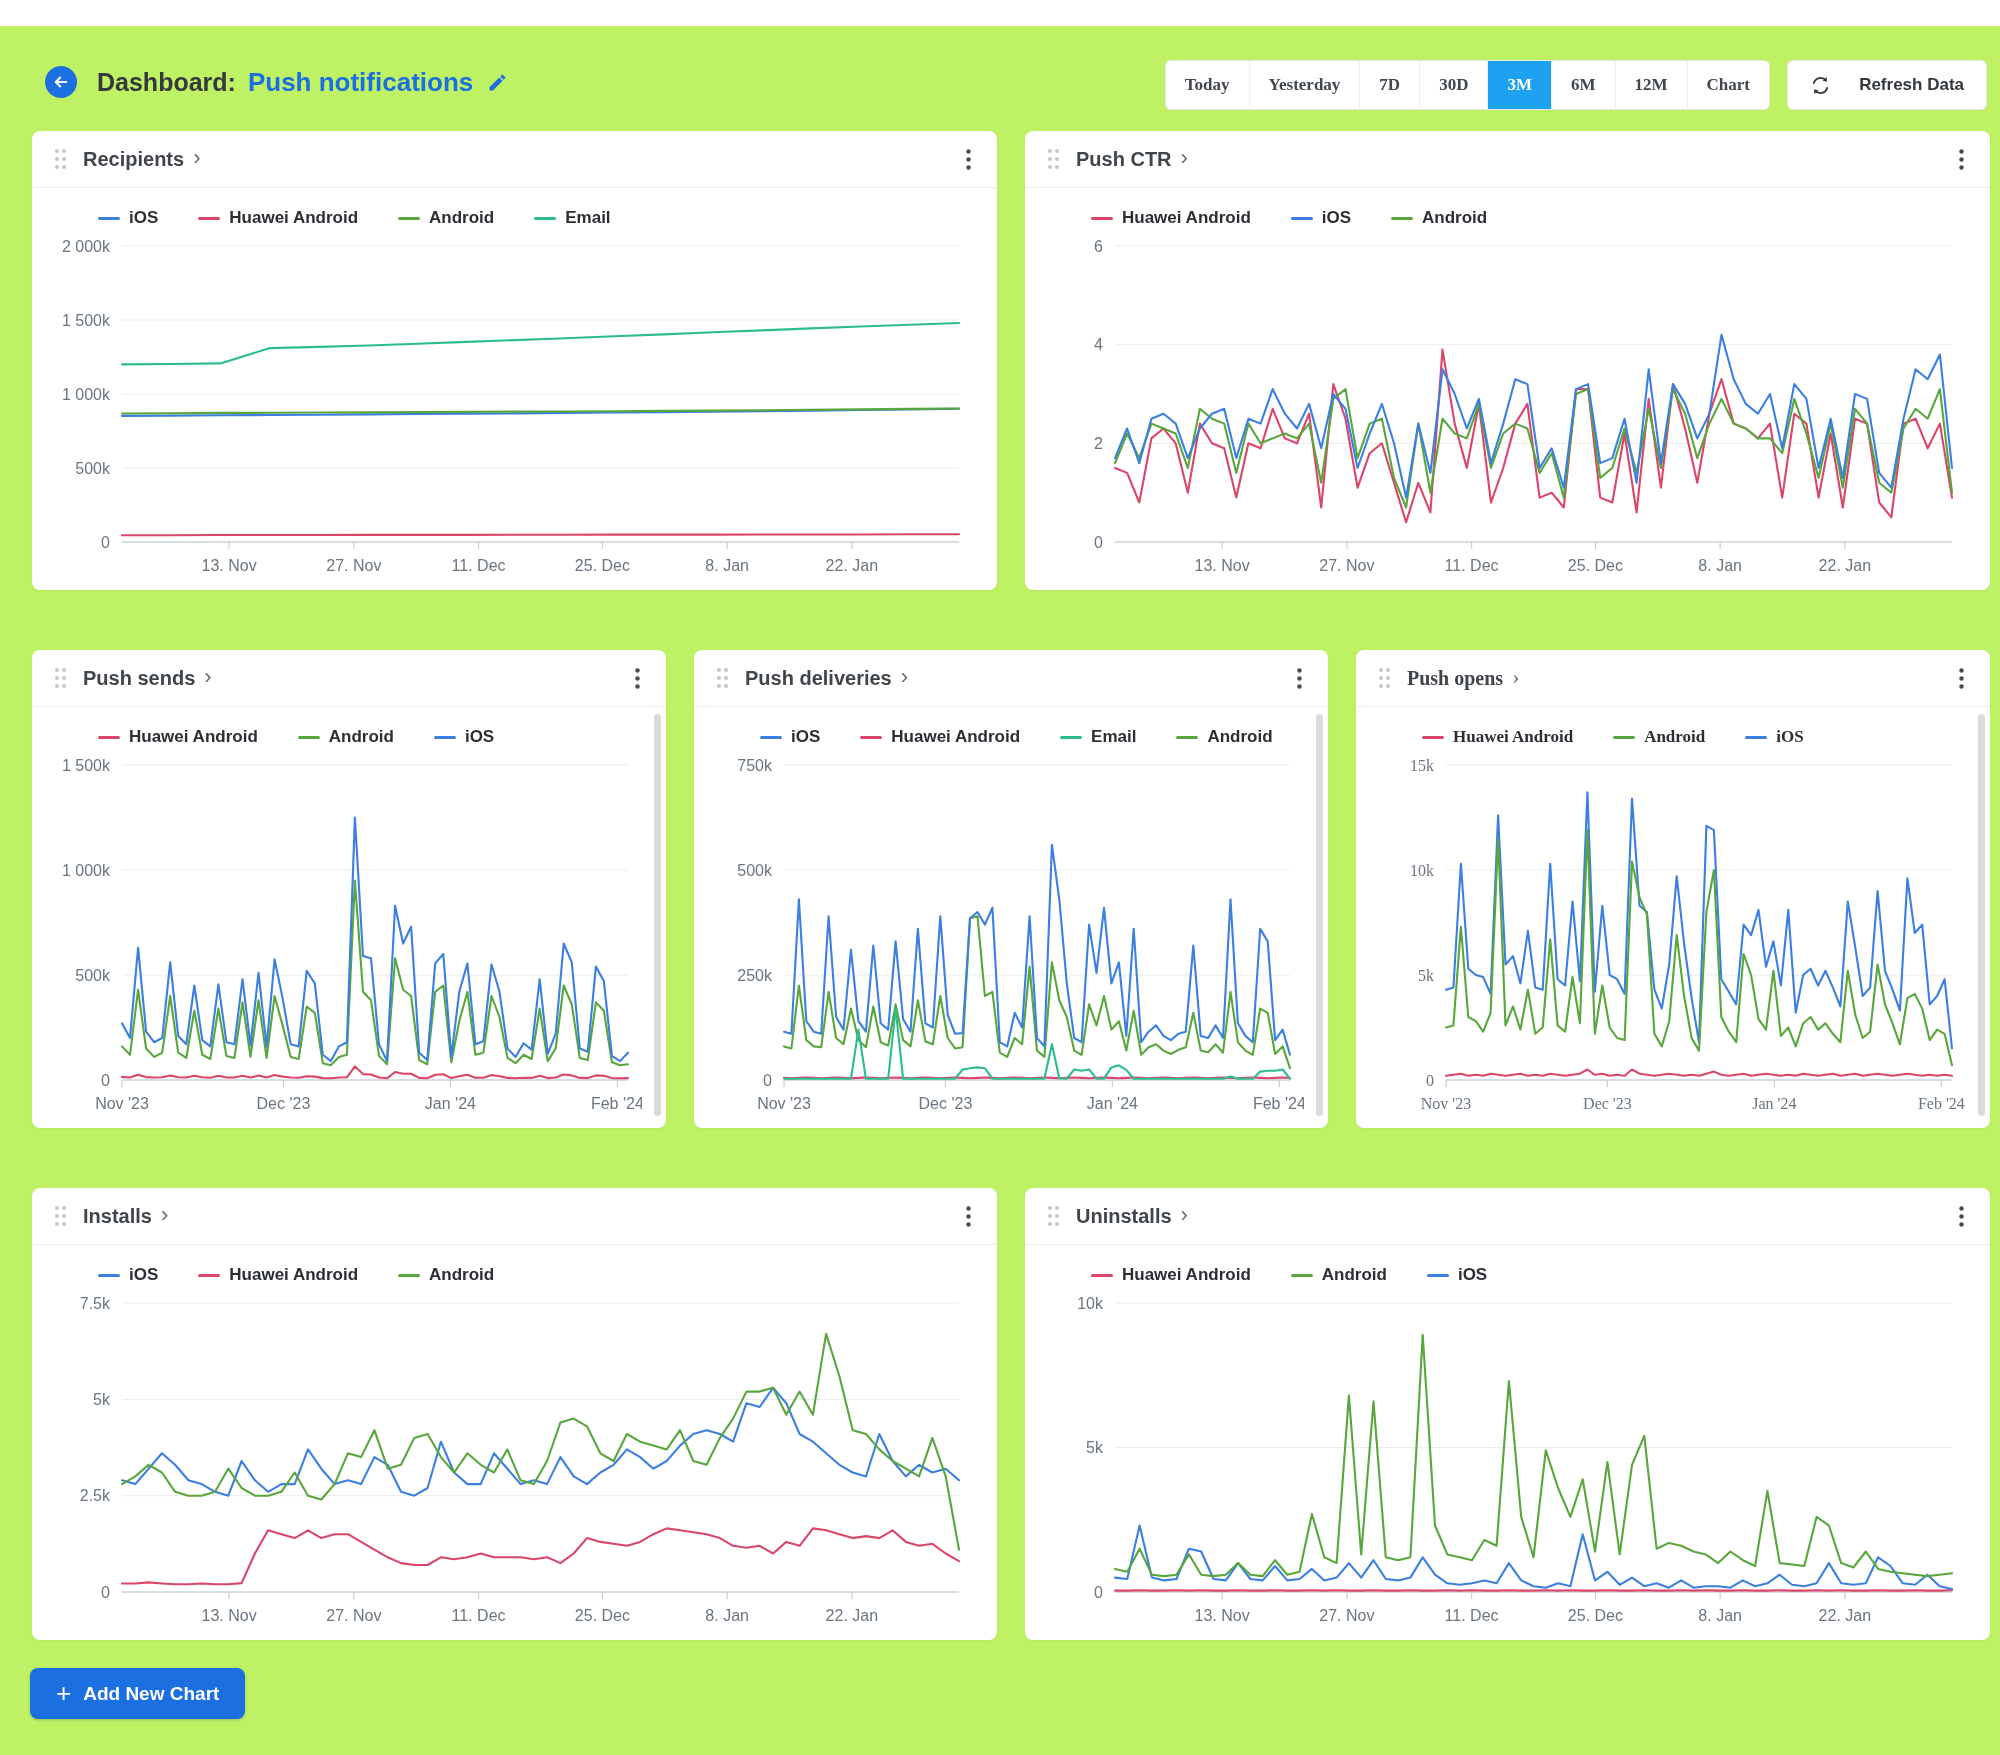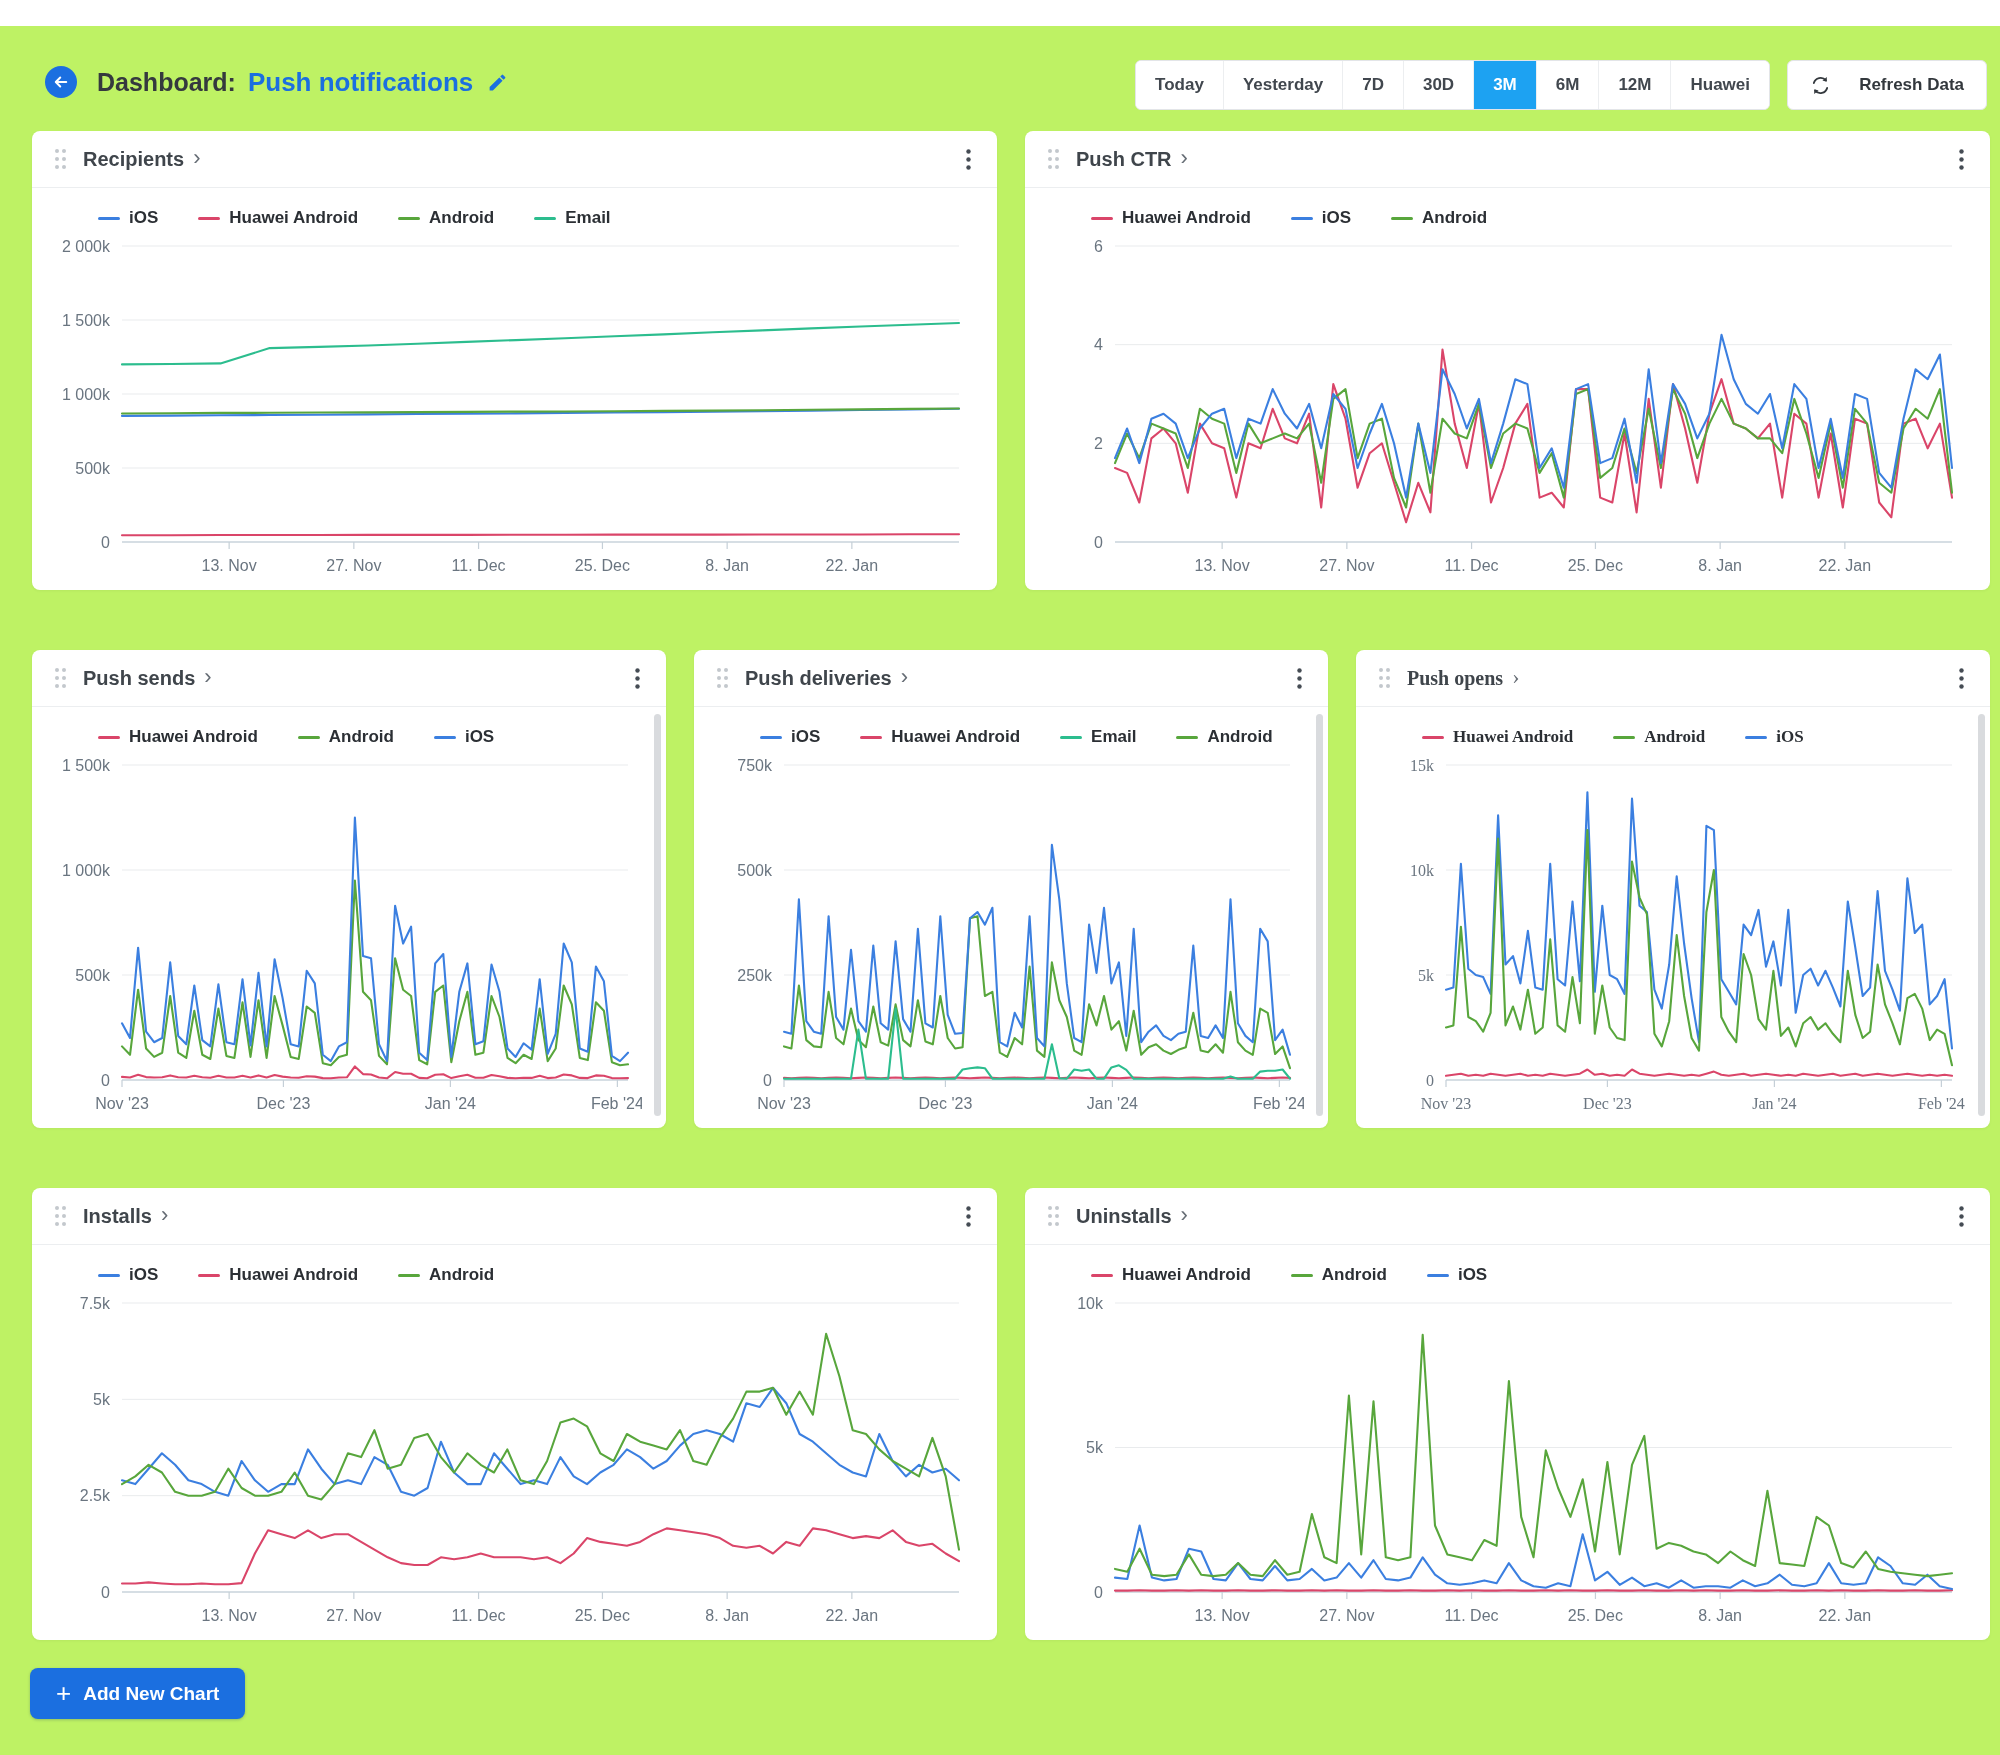--- a/index.html
+++ b/index.html
@@ -12,21 +12,21 @@
   .back{position:absolute;left:45px;top:14px;width:32px;height:32px;border:none;border-radius:50%;
         background:var(--accent);cursor:pointer;display:flex;align-items:center;justify-content:center;padding:0;}
   .hdr-titles{position:absolute;left:97px;top:0;height:60px;display:flex;align-items:center;gap:12px;}
   .hdr-titles h1{font-size:25px;font-weight:700;margin:0;color:#35393e;}
   .dash-name{font-size:26px;font-weight:700;color:var(--accent);text-decoration:none;cursor:pointer;}
   .edit{display:inline-flex;cursor:pointer;margin-left:2px;}
 
   .ranges{position:absolute;right:230px;top:8px;height:48px;display:flex;background:#ffffff;
           border:1px solid #e3e5e8;border-radius:6px;overflow:hidden;}
   .ranges button{border:none;background:#fff;height:100%;padding:0 19px;font-size:17px;font-weight:600;
-          color:#41474e;cursor:pointer;border-left:1px solid #eceef0;font-family:Liberation Sans, sans-serif;}
+          color:#41474e;cursor:pointer;border-left:1px solid #eceef0;font-family:Liberation Serif, serif;}
   .ranges button:first-child{border-left:none;}
   .ranges button.selected{background:var(--rangesel);color:#fff;}
   .refresh{position:absolute;right:13px;top:8px;height:50px;display:flex;align-items:center;gap:28px;
           background:#fff;border:1px solid #e3e5e8;border-radius:6px;padding:0 22px;font-size:17px;
           font-weight:700;color:#33383d;cursor:pointer;font-family:inherit;}
 
   
   .card{position:absolute;background:#fff;border-radius:8px;box-shadow:0 1px 3px rgba(25,30,45,.05);}
   .card-head{position:absolute;left:0;top:0;right:0;height:57px;display:flex;align-items:center;
              padding:0 22px;box-sizing:border-box;border-bottom:1px solid #eceef0;}
@@ -77,21 +77,21 @@
       </span>
     </div>
     <div class="ranges" id="ranges">
         <button>Today</button>
         <button>Yesterday</button>
         <button>7D</button>
         <button>30D</button>
         <button class="selected">3M</button>
         <button>6M</button>
         <button>12M</button>
-        <button>Huawei</button>
+        <button>Chart</button>
       </div>
     <button class="refresh">
       <svg width="21" height="21" viewBox="0 0 24 24" fill="none" stroke="#33383d" stroke-width="2.1" stroke-linecap="round">
           <path d="M18.2 6.1A8 8 0 0 0 4.4 9.2"></path>
           <path d="M5.8 17.9a8 8 0 0 0 13.8-3.1"></path>
           <polygon points="19.3,2.3 19,7.6 14.2,6.3" fill="#33383d" stroke="none"></polygon>
           <polygon points="4.7,21.7 5,16.4 9.8,17.7" fill="#33383d" stroke="none"></polygon>
         </svg>
       <span>Refresh Data</span>
     </button>

